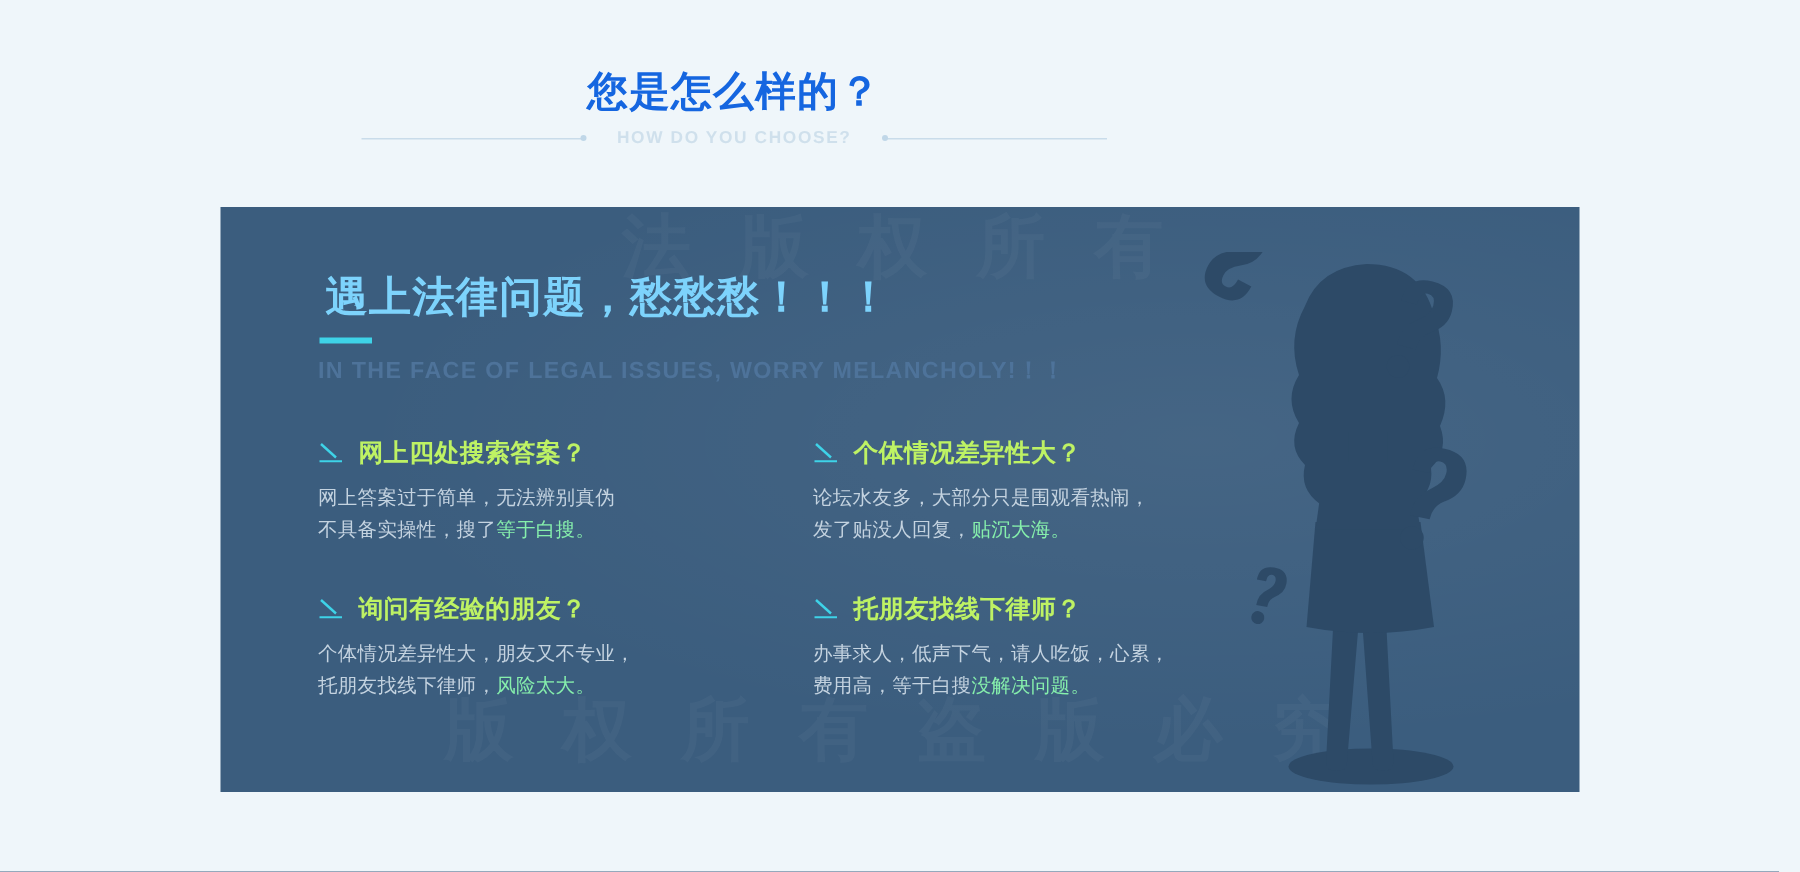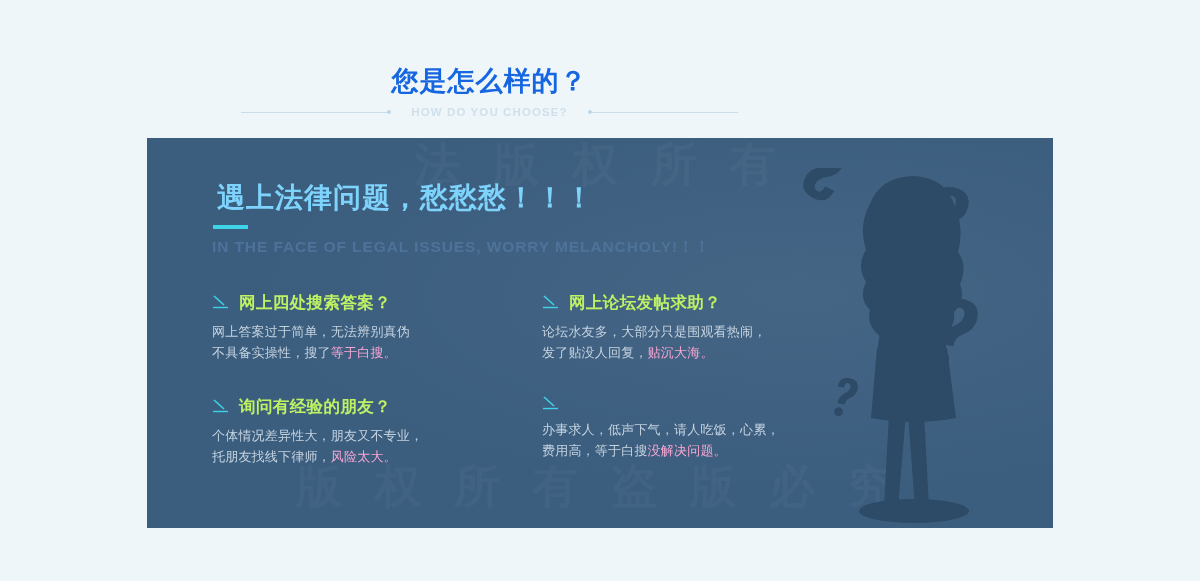--- a/index.html
+++ b/index.html
@@ -11,21 +11,21 @@
     height: 581px;
     background: #eff6fa;
     font-family: "Liberation Sans", "DejaVu Sans", sans-serif;
     overflow: hidden;
     position: relative;
   }
 
   
   .page-header {
     width: 979px;
-    padding-top: 64px;
+    padding-top: 44px;
     text-align: center;
     box-sizing: border-box;
   }
   .page-title {
     font-size: 27px;
     font-weight: bold;
     color: #1566e0;
     letter-spacing: 1px;
     line-height: 34px;
     margin: 0;
@@ -152,21 +152,21 @@
     color: #bef264;
     line-height: 20px;
     letter-spacing: 0.4px;
   }
   .item-desc {
     font-size: 13px;
     line-height: 21px;
     color: #c4d3e0;
     letter-spacing: 0.2px;
   }
-  .hl { color: #f9a8d4; }
+  .hl { color: #86efac; }
 
   
   .illustration {
     position: absolute;
     right: 14px;
     bottom: 0;
     width: 255px;
     height: 360px;
     z-index: 1;
   }
@@ -261,21 +261,21 @@
           <span>不具备实操性，搜了</span><span class="hl">等于白搜。</span>
         </div>
       </div>
 
       <div class="item">
         <div class="item-head">
           <svg class="bullet-icon" viewBox="0 0 18 14">
             <path d="M2 1 L12 10" stroke="#3ed3e8" stroke-width="1.6" fill="none"></path>
             <path d="M1 12.5 L16 12.5" stroke="#3ed3e8" stroke-width="1.4" fill="none"></path>
           </svg>
-          <span class="item-title">网上论坛发帖求助？</span>
+          <span class="item-title">个体情况差异性大？</span>
         </div>
         <div class="item-desc">
           <span>论坛水友多，大部分只是围观看热闹，</span><br>
           <span>发了贴没人回复，</span><span class="hl">贴沉大海。</span>
         </div>
       </div>
 
       <div class="item">
         <div class="item-head">
           <svg class="bullet-icon" viewBox="0 0 18 14">
@@ -289,20 +289,21 @@
           <span>托朋友找线下律师，</span><span class="hl">风险太大。</span>
         </div>
       </div>
 
       <div class="item">
         <div class="item-head">
           <svg class="bullet-icon" viewBox="0 0 18 14">
             <path d="M2 1 L12 10" stroke="#3ed3e8" stroke-width="1.6" fill="none"></path>
             <path d="M1 12.5 L16 12.5" stroke="#3ed3e8" stroke-width="1.4" fill="none"></path>
           </svg>
+          <span class="item-title">托朋友找线下律师？</span>
         </div>
         <div class="item-desc">
           <span>办事求人，低声下气，请人吃饭，心累，</span><br>
           <span>费用高，等于白搜</span><span class="hl">没解决问题。</span>
         </div>
       </div>
 
     </div>
   </div>
 </div>

